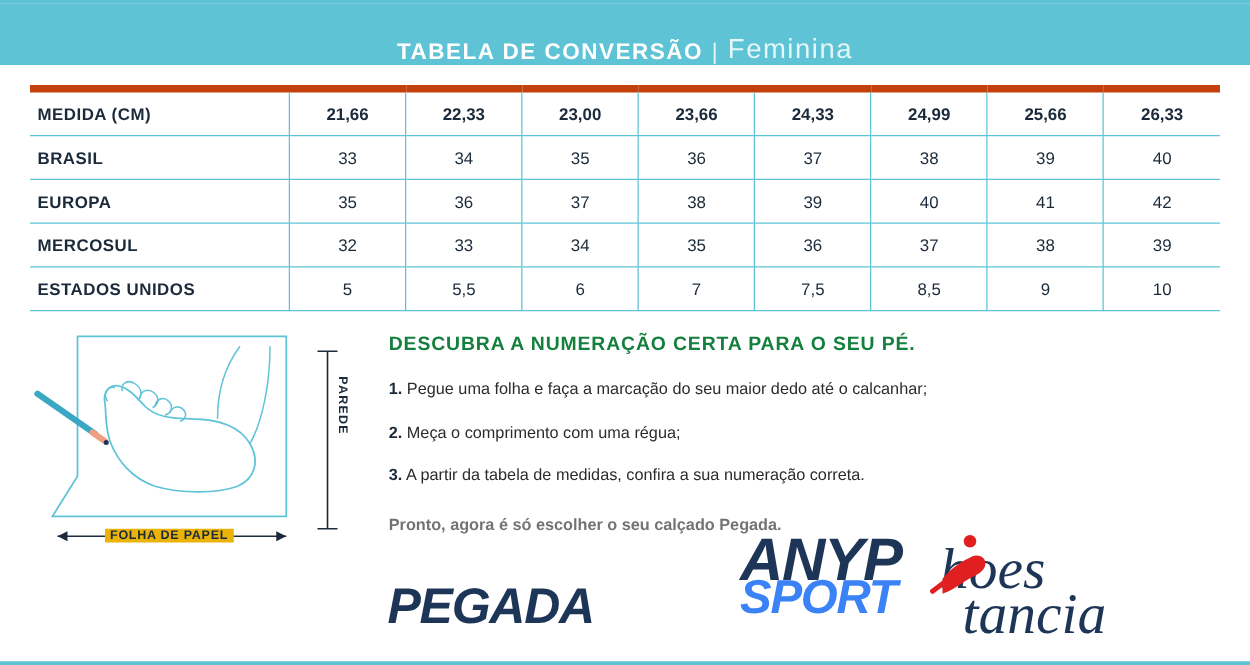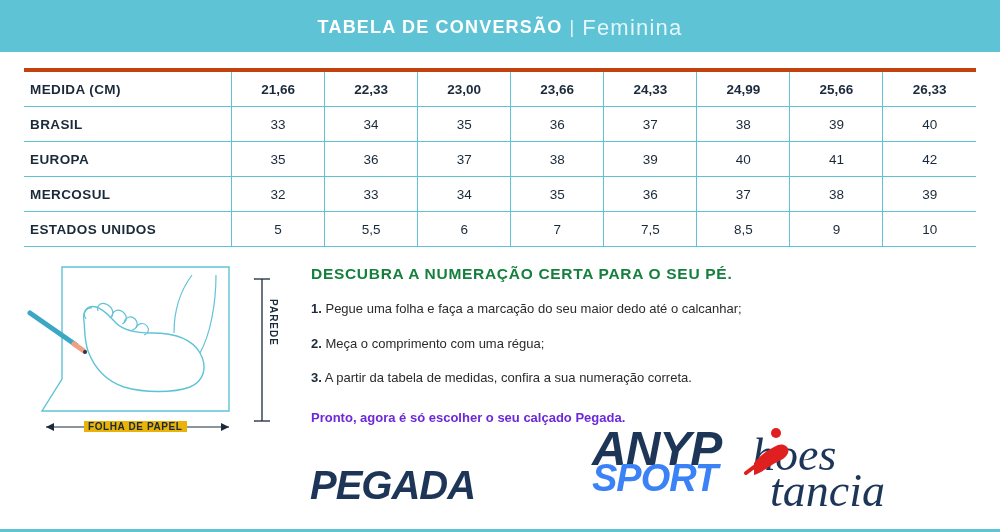--- a/index.html
+++ b/index.html
@@ -20,21 +20,21 @@
     box-sizing: border-box;
     border-top: 3px solid #5fc3d6;
     border-bottom: 3px solid #5fc3d6;
     background: #ffffff;
   }
   
   .header {
     height: 49px;
     background: #5fc3d6;
     display: flex;
-    align-items: center;
+    align-items: flex-end;
     justify-content: center;
     color: #ffffff;
     letter-spacing: 1.2px;
   }
   .header .title-main {
     font-size: 18px;
     font-weight: bold;
   }
   .header .title-sep {
     font-size: 18px;
@@ -58,21 +58,21 @@
   }
   table.conv td {
     border-bottom: 1px solid #5fc3d6;
     height: 32px;
     font-size: 13.5px;
     color: #1b2a3a;
     text-align: center;
     vertical-align: middle;
   }
   table.conv tr:first-child td {
-    border-top: 4px solid #c2410c;
+    border-top: 6px solid #c2410c;
   }
   table.conv td.rowlabel {
     text-align: left;
     font-weight: bold;
     letter-spacing: .4px;
     padding-left: 6px;
     border-right: 1px solid #5fc3d6;
     width: 200px;
   }
   table.conv td.cell {
@@ -112,21 +112,21 @@
     color: #2b2b2b;
     margin-bottom: 19px;
     line-height: 1.2;
   }
   .step b {
     color: #1b2a3a;
   }
   .closing {
     font-size: 13px;
     font-weight: bold;
-    color: #6d28d9;
+    color: #737373;
     margin-top: 24px;
   }
   
   .logos {
     position: absolute;
     left: 0;
     bottom: 6px;
     width: 1000px;
     height: 110px;
   }

